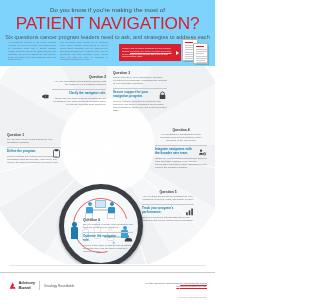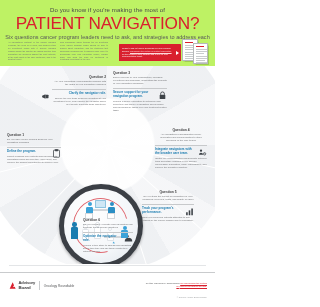--- a/index.html
+++ b/index.html
@@ -13,21 +13,21 @@
     position: relative;
     width: 215px; height: 307px;
     background: #ffffff;
     overflow: hidden;
   }
 
   
   .header {
     position: absolute; left: 0; top: 0;
     width: 215px; height: 70px;
-    background: #bef264;
+    background: #7dd3fc;
     text-align: center;
   }
   .kicker {
     margin-top: 6px;
     font-size: 6.1px;
     color: #4a4a4a;
     letter-spacing: 0.1px;
   }
   .bigtitle {
     margin-top: 1px;

